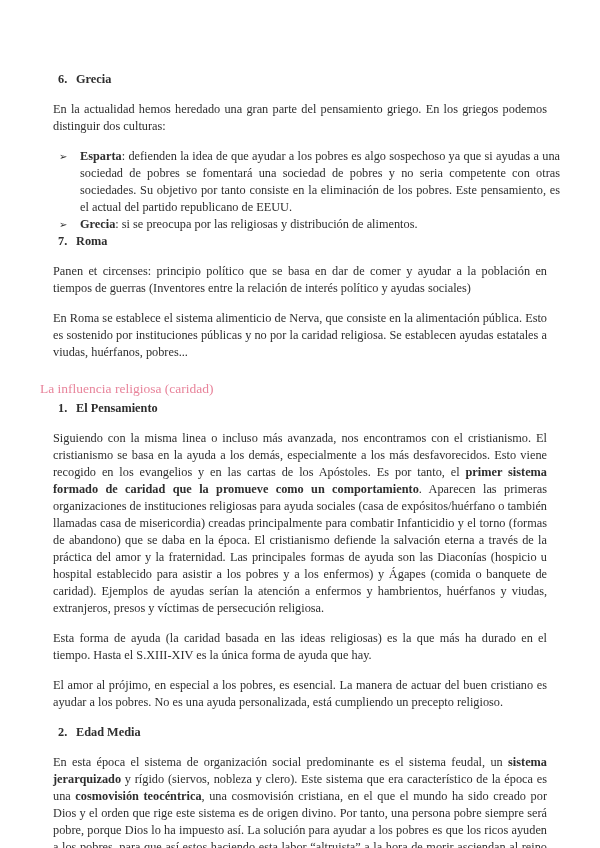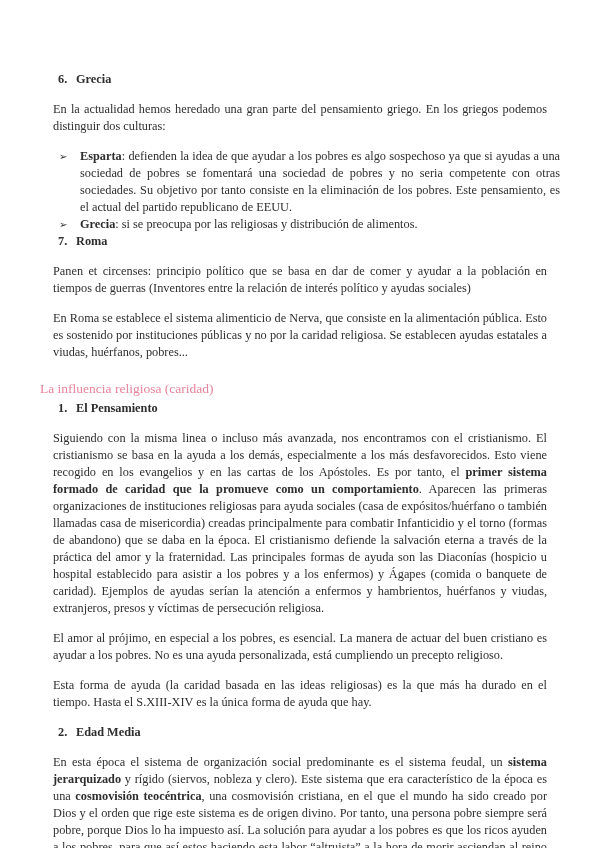--- a/index.html
+++ b/index.html
@@ -61,23 +61,23 @@
   <p class="body">Panen et circenses: principio político que se basa en dar de comer y ayudar a la población en tiempos de guerras (Inventores entre la relación de interés político y ayudas sociales)</p>
 
   <p class="body">En Roma se establece el sistema alimenticio de Nerva, que consiste en la alimentación pública. Esto es sostenido por instituciones públicas y no por la caridad religiosa. Se establecen ayudas estatales a viudas, huérfanos, pobres...</p>
 
   <h2 class="h-pink">La influencia religiosa (caridad)</h2>
 
   <p class="li"><span class="num">1.</span><span>El Pensamiento</span></p>
 
   <p class="body"><span>Siguiendo con la misma linea o incluso más avanzada, nos encontramos con el cristianismo. El cristianismo se basa en la ayuda a los demás, especialmente a los más desfavorecidos. Esto viene recogido en los </span><span class="u">evangelios y en las cartas de los Apóstoles</span><span>. Es por tanto, el </span><span class="b">primer sistema formado de caridad que la promueve como un comportamiento</span><span>. Aparecen las primeras </span><span class="u">organizaciones de instituciones religiosas para ayuda sociales</span><span> (casa de expósitos/huérfano o también llamadas casa de misericordia) creadas principalmente para combatir Infanticidio y el torno (formas de abandono) que se daba en la época. El cristianismo defiende la salvación eterna a través de la práctica del amor y la fraternidad. Las principales formas de ayuda son las Diaconías (hospicio u hospital establecido para asistir a los pobres y a los enfermos) y Ágapes (comida o banquete de caridad). Ejemplos de ayudas serían la atención a enfermos y hambrientos, huérfanos y viudas, extranjeros, presos y víctimas de persecución religiosa.</span></p>
 
+  <p class="body">Esta forma de ayuda (la caridad basada en las ideas religiosas) es la que más ha durado en el tiempo. Hasta el S.XIII-XIV es la única forma de ayuda que hay.</p>
+
   <p class="body">El amor al prójimo, en especial a los pobres, es esencial. La manera de actuar del buen cristiano es ayudar a los pobres. No es una ayuda personalizada, está cumpliendo un precepto religioso.</p>
-
-  <p class="body">Esta forma de ayuda (la caridad basada en las ideas religiosas) es la que más ha durado en el tiempo. Hasta el S.XIII-XIV es la única forma de ayuda que hay.</p>
 
   <p class="li"><span class="num">2.</span><span>Edad Media</span></p>
 
   <p class="body"><span>En esta época el sistema de organización social predominante es el </span><span class="u">sistema feudal</span><span>, un </span><span class="b">sistema jerarquizado</span><span> y rígido (siervos, nobleza y clero). Este sistema que era característico de la época es una </span><span class="b">cosmovisión teocéntrica</span><span>, una cosmovisión cristiana, en el que el mundo ha sido creado por Dios y el orden que rige este sistema es de origen divino. Por tanto, </span><span class="u">una persona pobre siempre será pobre</span><span>, porque Dios lo ha impuesto así. La solución para ayudar a los pobres es que los ricos ayuden a los pobres, para que así estos haciendo esta labor “altruista” a la hora de morir asciendan al reino de los cielos; y los pobres debido a su condición social irían al cielo directamente.</span></p>
 
   <p class="body">Las formas de ayuda de esta época son:</p>
 
 </div>
 
 </body></html>

